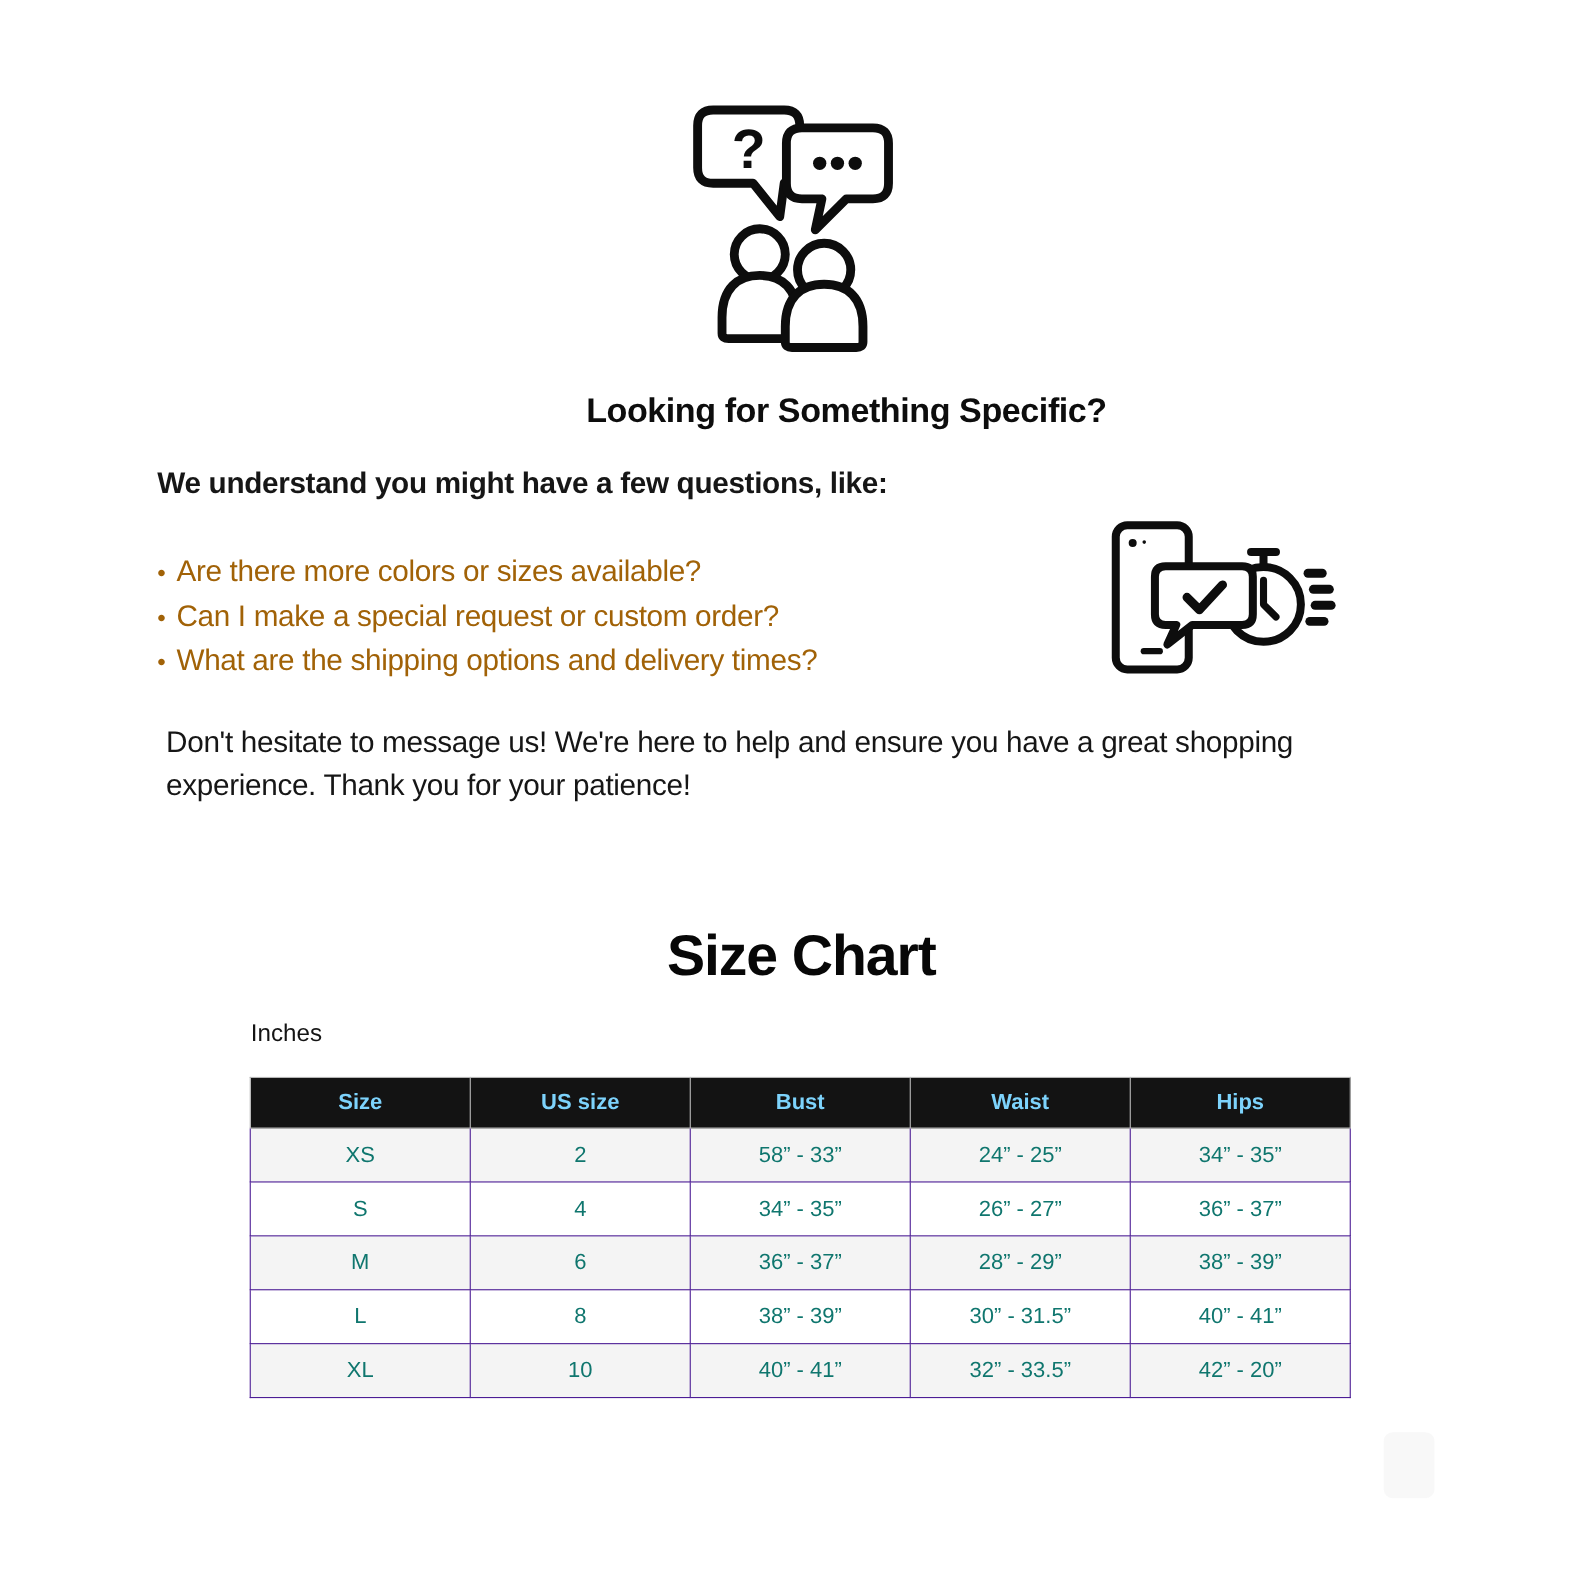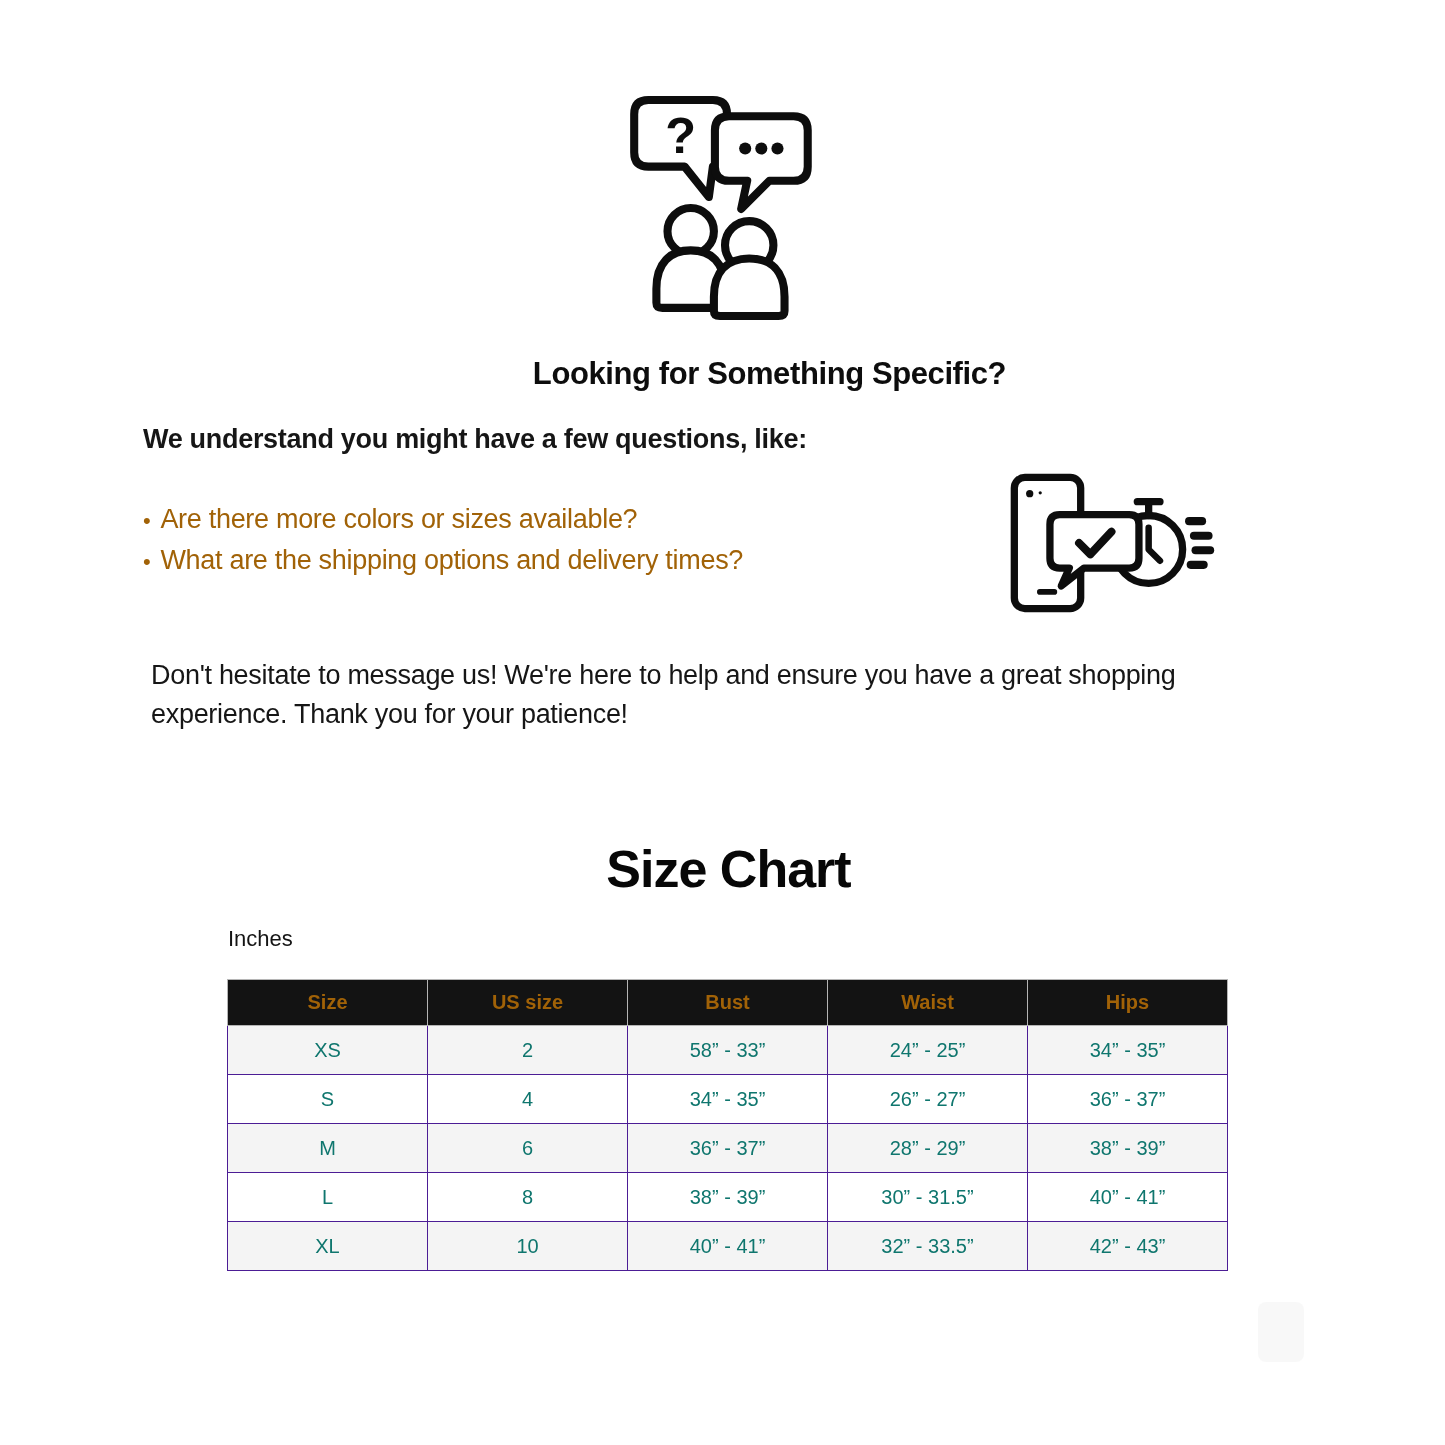--- a/index.html
+++ b/index.html
@@ -48,21 +48,21 @@
   .units {
     position:absolute; left:228px; top:926px;
     font-size:22px; color:#141414;
   }
   .size-table {
     position:absolute; left:227px; top:979px; width:1001px;
     border-collapse:collapse; table-layout:fixed;
     font-size:20px; text-align:center;
   }
   .size-table th {
-    background:#131313; color:#a16207;
+    background:#131313; color:#7dd3fc;
     font-weight:bold; height:46px;
     border:1px solid #b5b5b5;
   }
   .size-table td {
     height:49px; border:1px solid #4c1d95;
     color:#0f766e; font-weight:normal;
   }
   .size-table tbody tr:nth-child(odd) td  { background:#f4f4f4; }
   .size-table tbody tr:nth-child(even) td { background:#ffffff; }
 
@@ -94,20 +94,23 @@
     <path d="M87,215 V201 C87,175 101,163 122,163 C143,163 157,175 157,201 V215 Q157,220 151,220 H93 Q87,220 87,215 Z" fill="#ffffff" stroke="#0d0d0d" stroke-width="8" stroke-linejoin="round"></path>
   </svg>
 
   <div class="headline">Looking for Something Specific?</div>
 
   <div class="lead">We understand you might have a few questions, like:</div>
 
   <ul class="bullets">
     <li>
       <span class="marker">•</span><span>Are there more colors or sizes available?</span>
+    </li>
+    <li>
+      <span class="marker">•</span><span>Can I make a special request or custom order?</span>
     </li>
     <li>
       <span class="marker">•</span><span>What are the shipping options and delivery times?</span>
     </li>
   </ul>
 
   <svg class="phone-icon" viewBox="0 0 262 178" fill="none" xmlns="http://www.w3.org/2000/svg">
 
     <rect x="14" y="8" width="82" height="162" rx="13" fill="#ffffff" stroke="#0d0d0d" stroke-width="9"></rect>
     <circle cx="33" cy="28" r="4.5" fill="#0d0d0d"></circle>
@@ -170,19 +173,19 @@
           <td>8</td>
           <td>38” - 39”</td>
           <td>30” - 31.5”</td>
           <td>40” - 41”</td>
         </tr>
         <tr>
           <td>XL</td>
           <td>10</td>
           <td>40” - 41”</td>
           <td>32” - 33.5”</td>
-          <td>42” - 43”</td>
+          <td>42” - 20”</td>
         </tr>
       </tbody>
   </table>
 
   <div class="watermark"></div>
 </div>
 
 </body></html>

